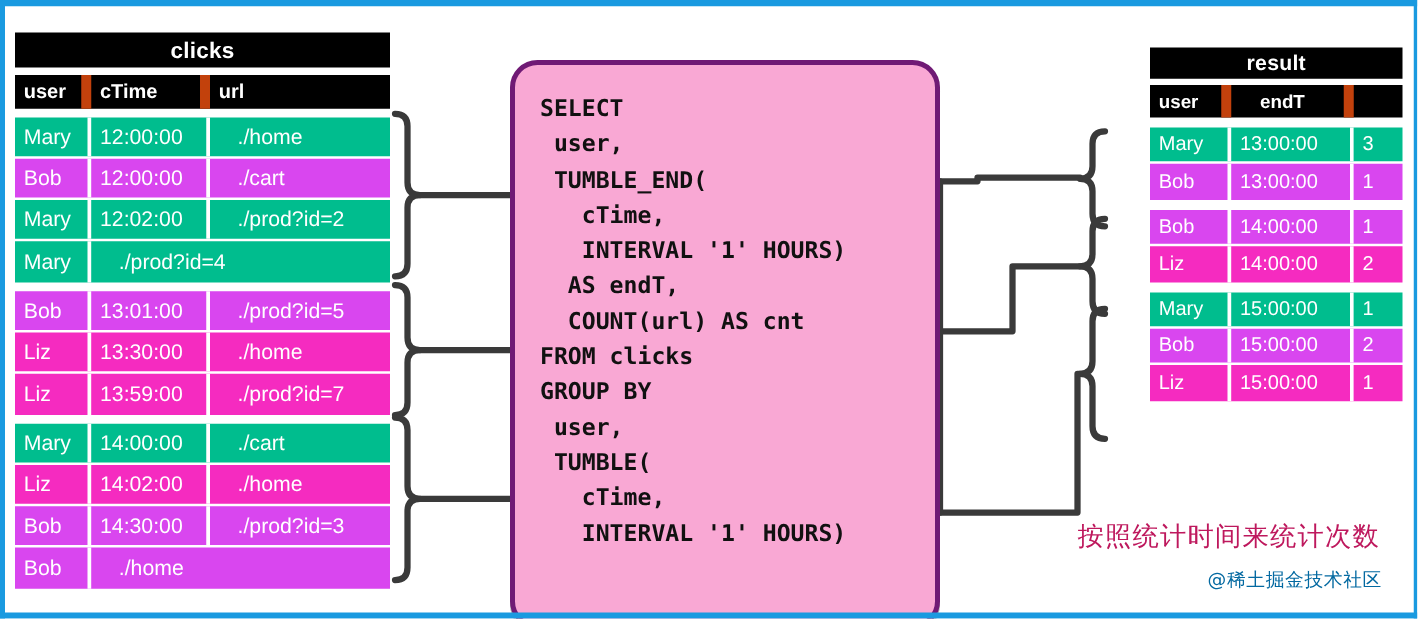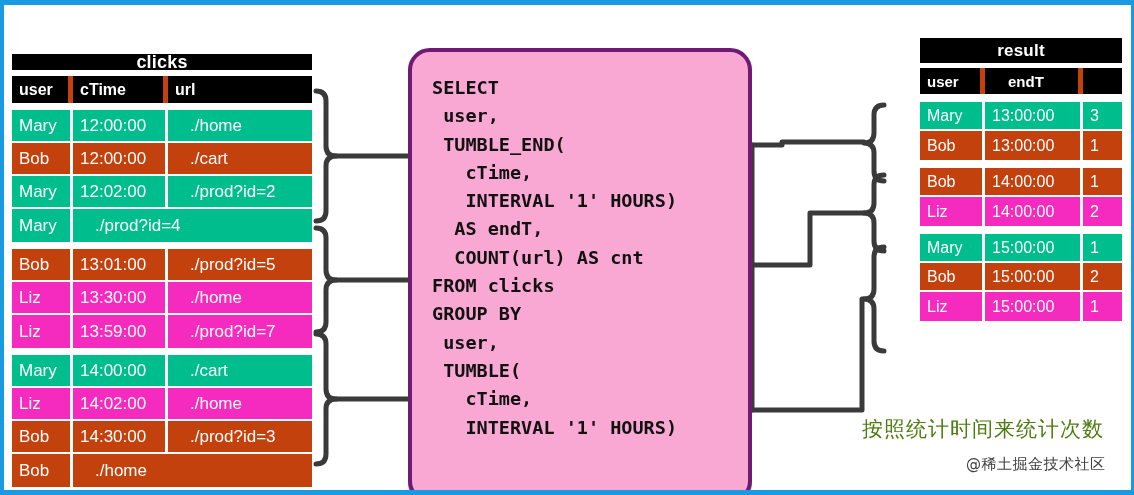--- a/index.html
+++ b/index.html
@@ -48,21 +48,21 @@
     display: flex;
     background: #000000;
     box-sizing: border-box;
   }
   .hdr-cell {
     color: #ffffff;
     font-weight: bold;
     box-sizing: border-box;
     display: flex;
     align-items: center;
-    border-right: 5px solid #c2410c;
+    border-right: 8px solid #c2410c;
     overflow: hidden;
     white-space: nowrap;
   }
   .hdr-cell:last-child { border-right: none; }
 
   .grp { box-sizing: border-box; }
   .row {
     display: flex;
     box-sizing: border-box;
     border-bottom: 2px solid #ffffff;
@@ -72,26 +72,26 @@
     color: #ffffff;
     box-sizing: border-box;
     display: flex;
     align-items: center;
     border-right: 3px solid #ffffff;
     overflow: hidden;
     white-space: nowrap;
   }
   .cell:last-child { border-right: none; }
   .c-green { background: #00bd8e; }
-  .c-blue  { background: #c2410c; }
+  .c-blue  { background: #d946ef; }
   .c-pink  { background: #f52bc0; }
 
   
   #clicks-table { left: 12px; top: 26px; width: 300px; }
-  #clicks-table .tbl-title { height: 16px; font-size: 18px; margin-top: 28px; }
+  #clicks-table .tbl-title { height: 28px; font-size: 18px; }
   #clicks-table .hdr-row { height: 27px; margin-top: 6px; }
   #clicks-table .hdr-cell { font-size: 16px; padding-left: 7px; }
   #clicks-table .hdr-cell.col-user { width: 61px; }
   #clicks-table .hdr-cell.col-time { width: 95px; }
   #clicks-table .hdr-cell.col-url  { flex: 1; }
   #clicks-table .row { height: 33px; }
   #clicks-table .cell { font-size: 17px; padding-left: 7px; }
   #clicks-table .cell.col-user { width: 61px; }
   #clicks-table .cell.col-time { width: 95px; }
   #clicks-table .cell.col-url  { flex: 1; padding-left: 22px; }
@@ -146,31 +146,31 @@
     pointer-events: none;
   }
 
   
   #caption {
     position: absolute;
     left: 862px;
     top: 415px;
     font-family: "DejaVu Sans", sans-serif;
     font-size: 21px;
-    color: #4d7c0f;
+    color: #be185d;
     letter-spacing: 1px;
     white-space: nowrap;
   }
   #watermark {
     position: absolute;
     left: 966px;
     top: 455px;
     font-family: "DejaVu Sans", sans-serif;
     font-size: 15px;
-    color: #404040;
+    color: #0369a1;
     letter-spacing: .5px;
     white-space: nowrap;
   }
 </style>
 </head>
 <body>
 
 <div id="root">
 
   <div class="frame-edge frame-top"></div>

